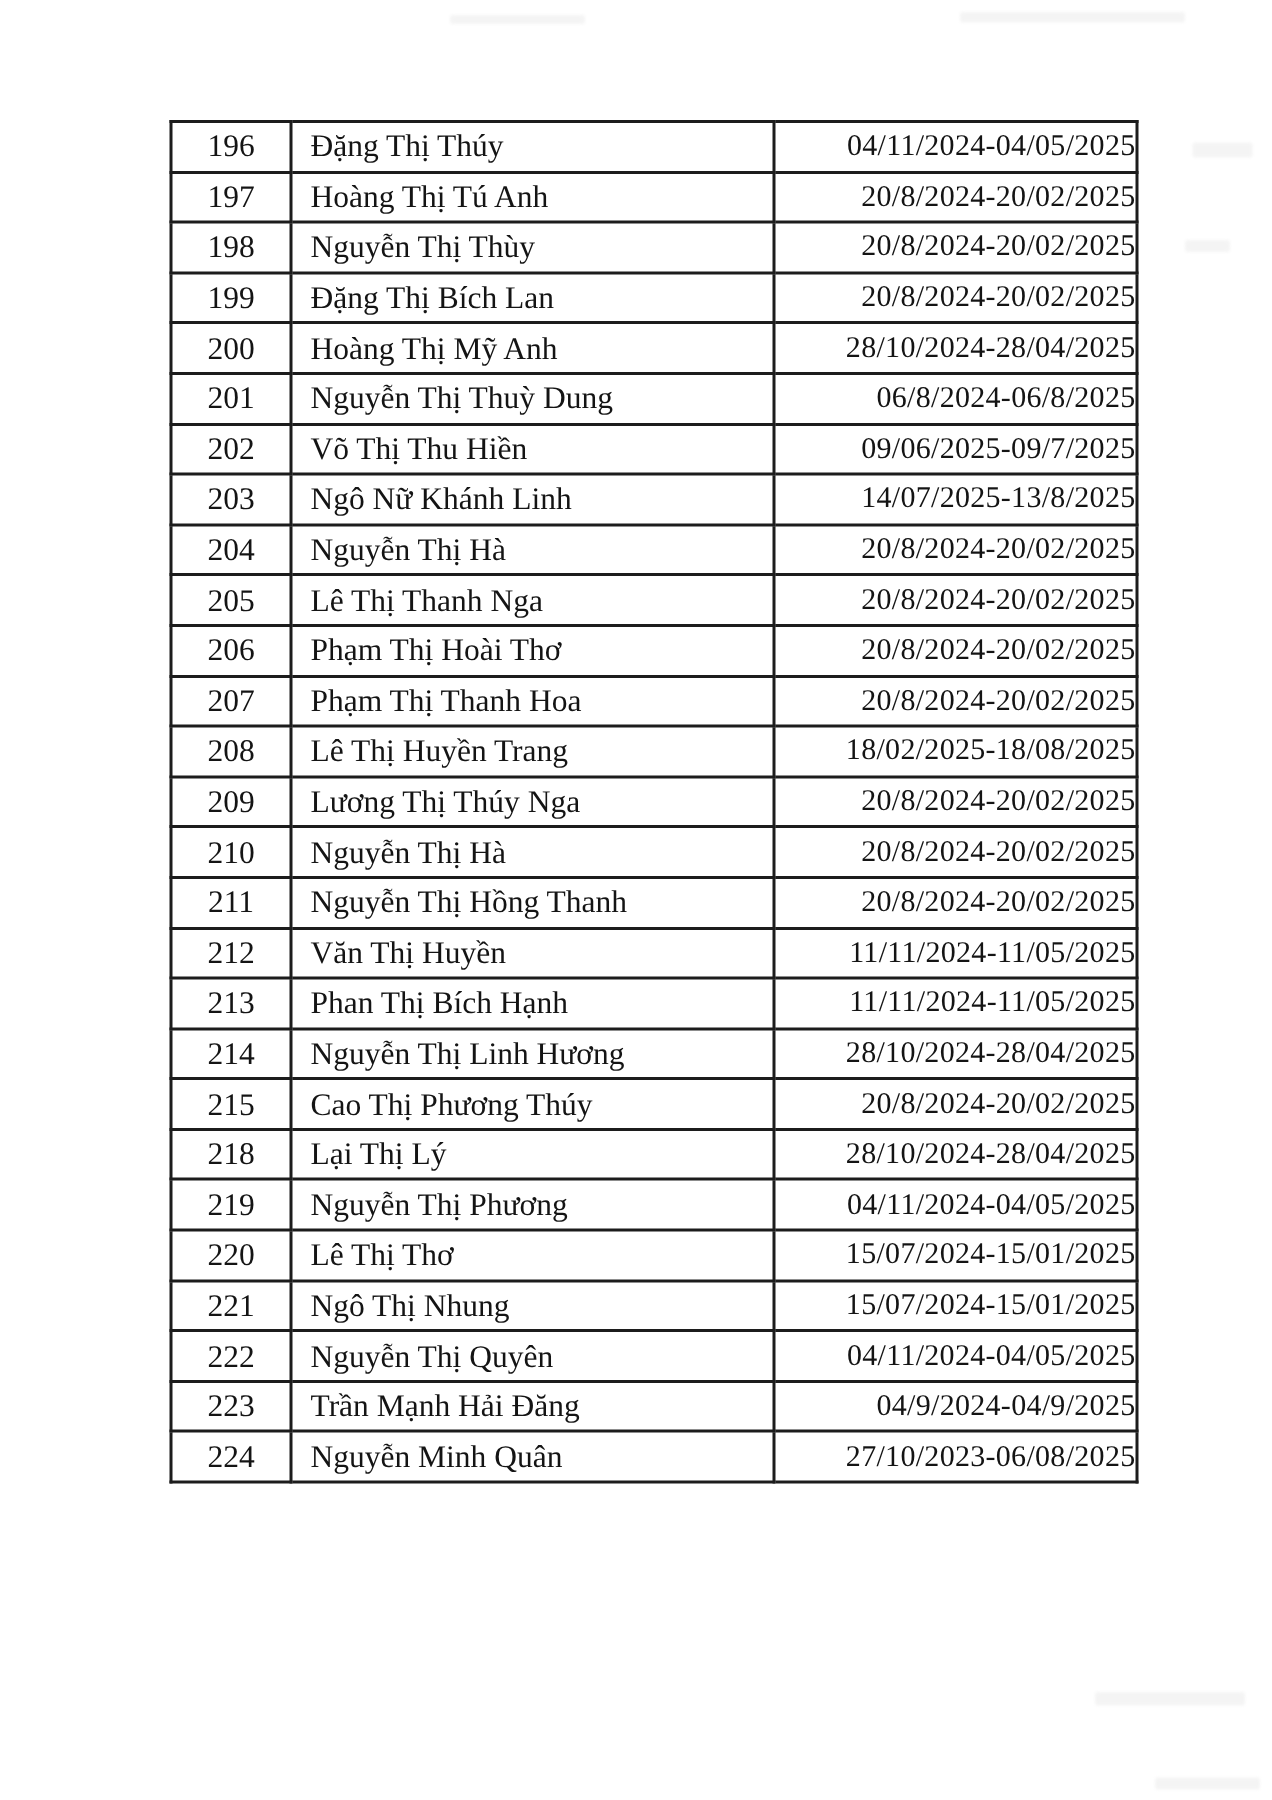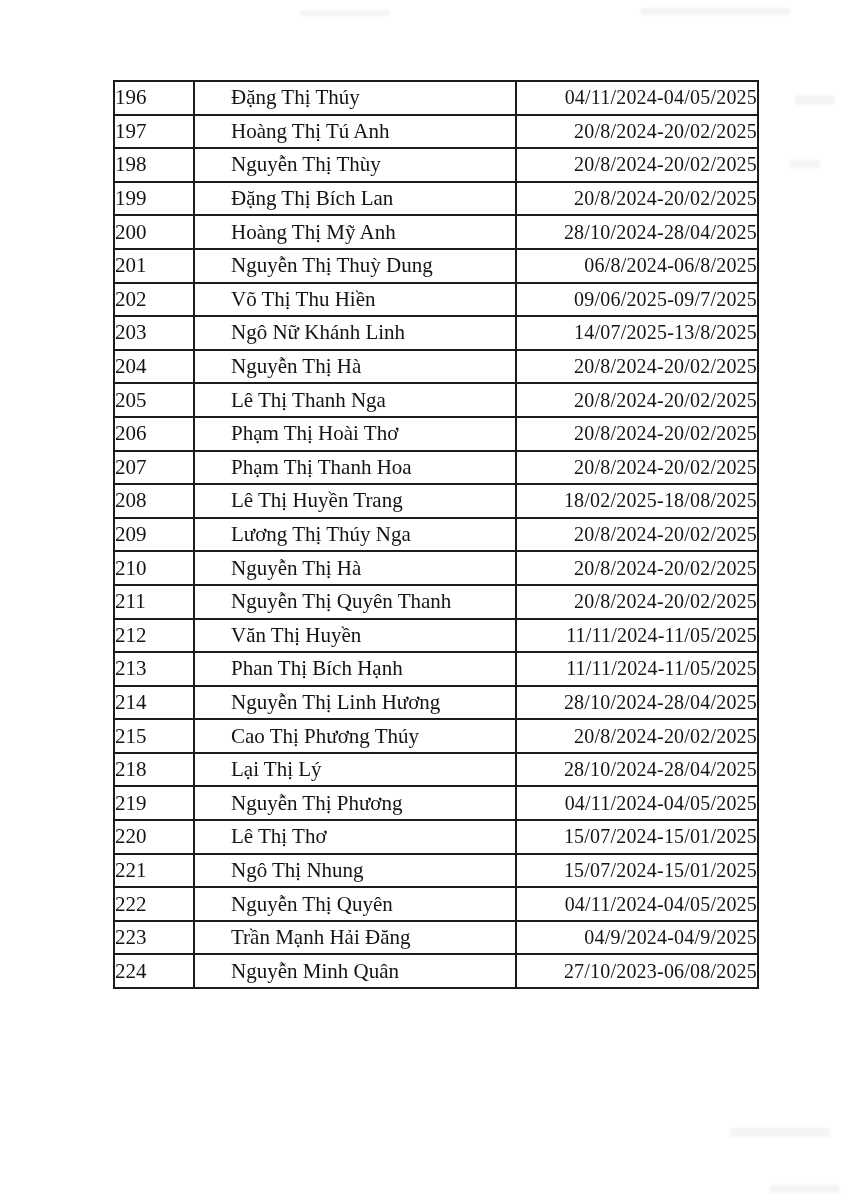--- a/index.html
+++ b/index.html
@@ -28,22 +28,22 @@
   .roster-table td {
     border: 2px solid #1c1c1c;
     height: 31.6px; 
     padding: 0;
     color: #141414;
     font-size: 21px;
     vertical-align: middle;
     white-space: nowrap;
     overflow: hidden;
   }
-  td.cell-no     { text-align: left; }
-  td.cell-name   { text-align: left; padding-left: 36px; }
+  td.cell-no     { text-align: center; }
+  td.cell-name   { text-align: left; padding-left: 12px; }
   td.cell-period { text-align: right; font-size: 20px; letter-spacing: 0.2px; }
 
   
   .scan-artifact {
     position: absolute;
     background: #9a9a9a;
     opacity: 0.10;
     border-radius: 2px;
     filter: blur(1px);
   }
@@ -142,21 +142,21 @@
           <td class="cell-name">Lương Thị Thúy Nga</td>
           <td class="cell-period">20/8/2024-20/02/2025</td>
         </tr>
         <tr>
           <td class="cell-no">210</td>
           <td class="cell-name">Nguyễn Thị Hà</td>
           <td class="cell-period">20/8/2024-20/02/2025</td>
         </tr>
         <tr>
           <td class="cell-no">211</td>
-          <td class="cell-name">Nguyễn Thị Quyên Thanh</td>
+          <td class="cell-name">Nguyễn Thị Hồng Thanh</td>
           <td class="cell-period">20/8/2024-20/02/2025</td>
         </tr>
         <tr>
           <td class="cell-no">212</td>
           <td class="cell-name">Văn Thị Huyền</td>
           <td class="cell-period">11/11/2024-11/05/2025</td>
         </tr>
         <tr>
           <td class="cell-no">213</td>
           <td class="cell-name">Phan Thị Bích Hạnh</td>

